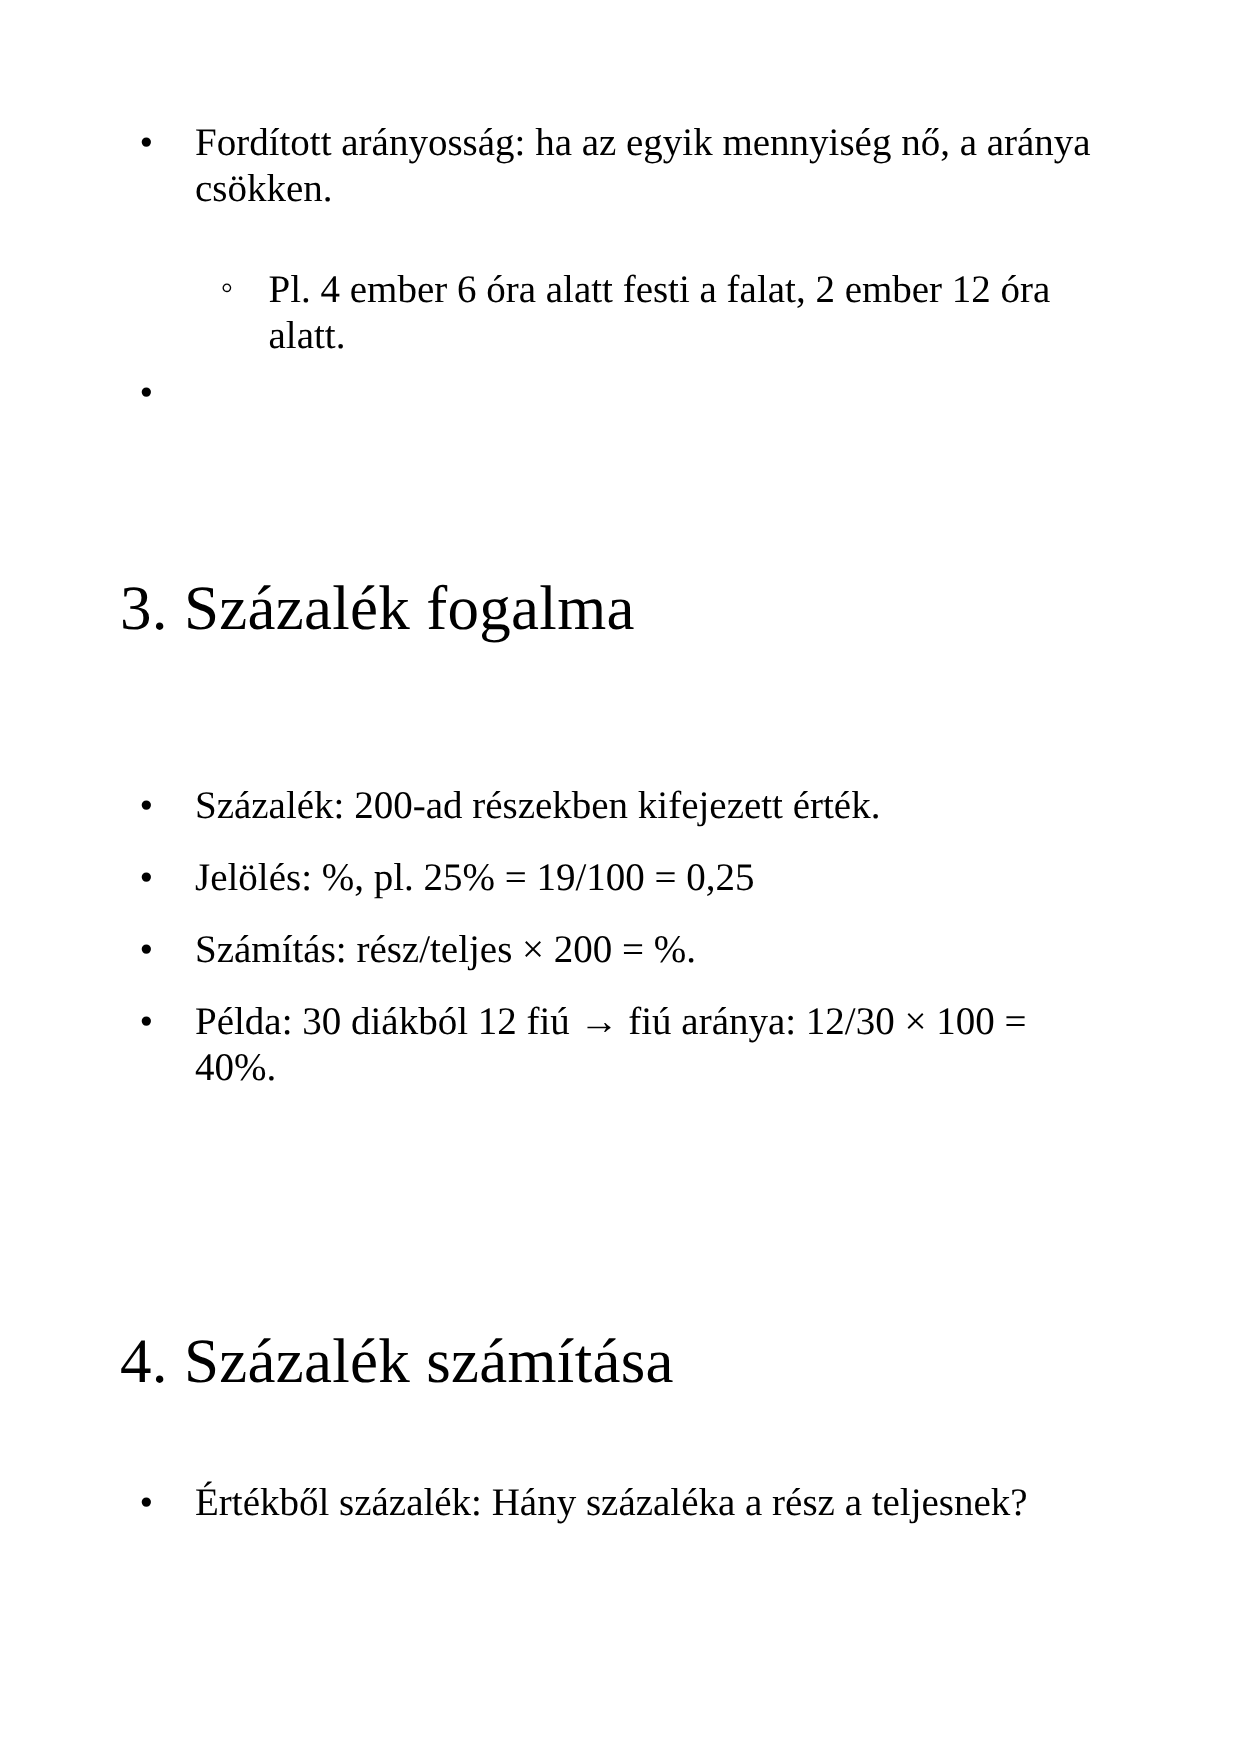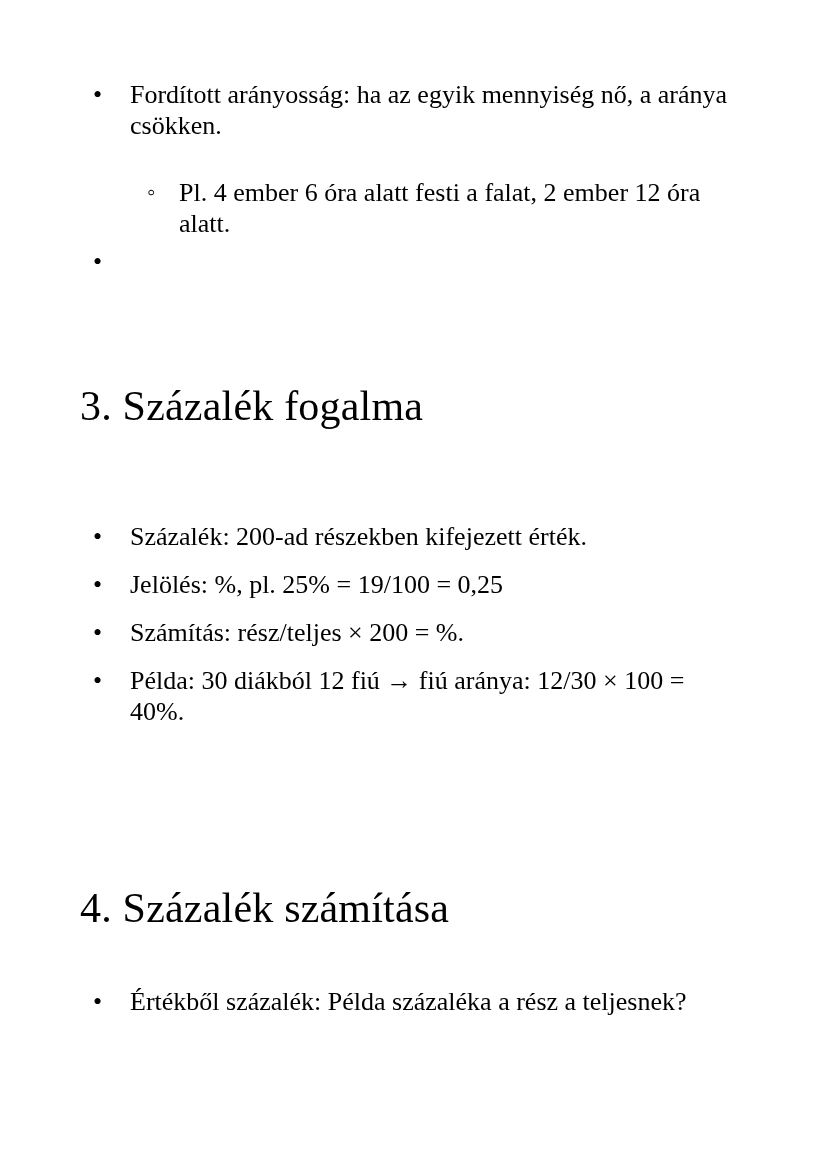--- a/index.html
+++ b/index.html
@@ -88,16 +88,16 @@
   <div class="li l1" style="top: 665px;">
     <span class="marker">•</span>
     <span class="text">Példa: 30 diákból 12 fiú → fiú aránya: 12/30 × 100 =
 40%.</span>
   </div>
 
   <h1 class="heading" style="top: 852px; margin-top: 32px;">4. Százalék számítása</h1>
 
   <div class="li l1" style="top: 986px;">
     <span class="marker">•</span>
-    <span class="text">Értékből százalék: Példa százaléka a rész a teljesnek?</span>
+    <span class="text">Értékből százalék: Hány százaléka a rész a teljesnek?</span>
   </div>
 
 </div>
 
 </body></html>

